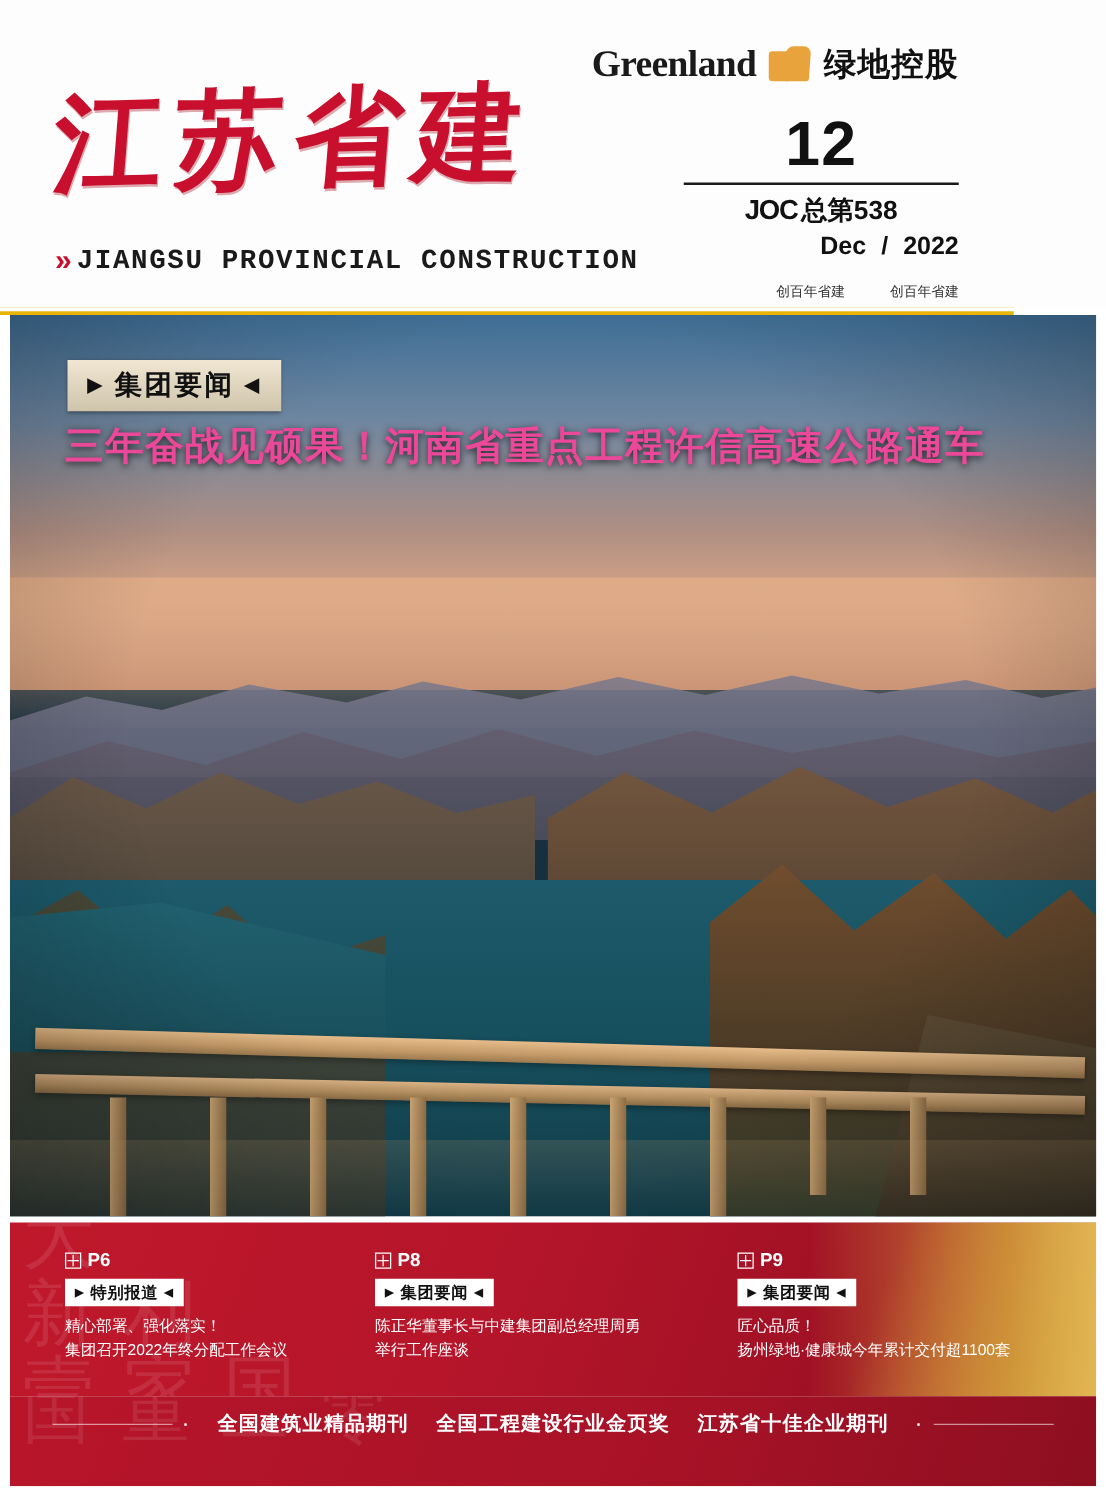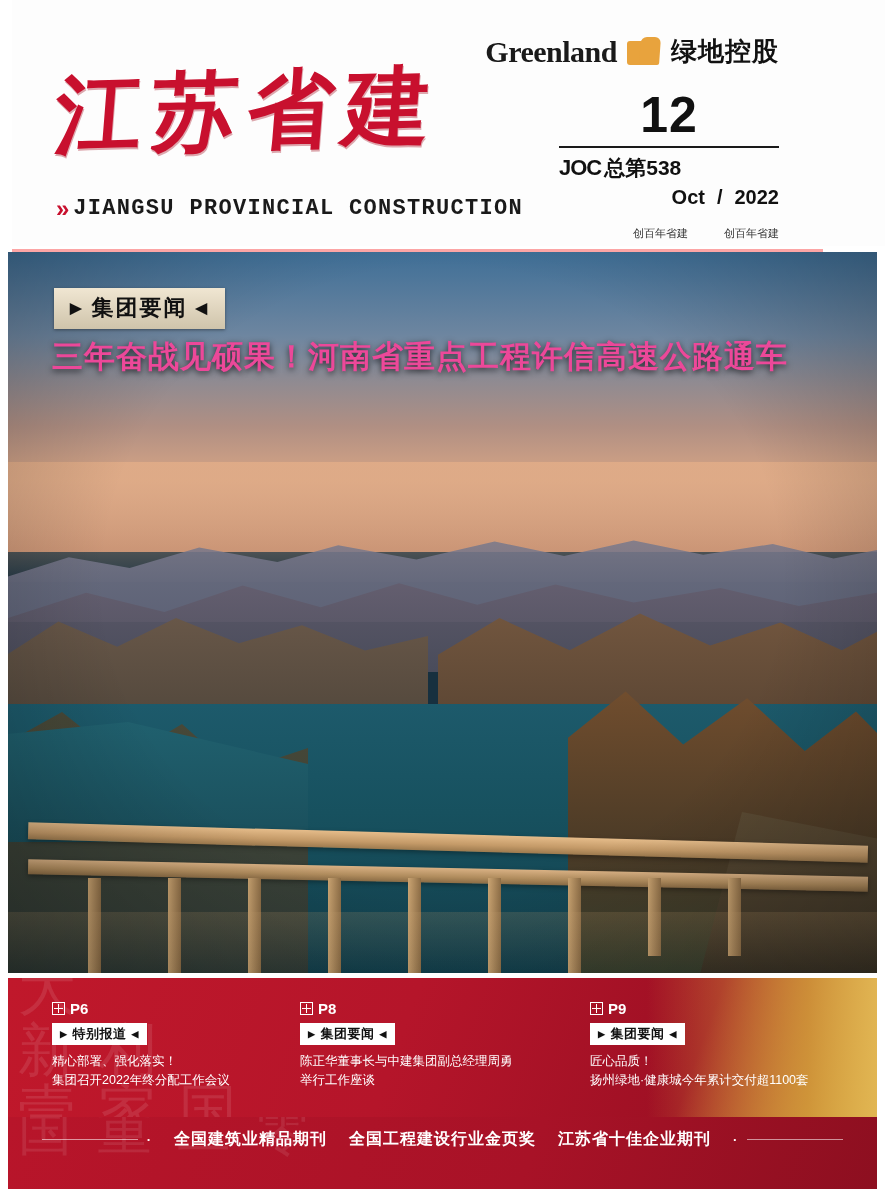--- a/index.html
+++ b/index.html
@@ -14,24 +14,24 @@
     position: relative;
     width: 885px;
     height: 1197px;
     overflow: hidden;
     background: #ffffff;
   }
 
   
   .masthead {
     position: absolute;
-    left: 12px; top: 0;
+    left: 0; top: 0;
     width: 811px;
     height: 252px;
-    background: #fca5a5;
+    background: #eab308;
   }
   .masthead-inner {
     position: absolute;
     left: 0; top: 0;
     width: 885px;
     height: 246px;
     background: #fdfdfd;
   }
   .brand-row {
     position: absolute;
@@ -132,21 +132,21 @@
     text-align: center;
   }
   .issue-rule {
     height: 2px;
     background: #1a1a1a;
     margin: 6px 0 6px auto;
     width: 220px;
   }
   .issue-line2 {
     display: flex;
-    justify-content: flex-start;
+    justify-content: center;
     align-items: baseline;
     gap: 3px;
   }
   .issue-jcc {
     font-family: "Liberation Sans", sans-serif;
     font-weight: bold;
     font-size: 22px;
     color: #111;
     letter-spacing: -1px;
   }
@@ -467,21 +467,21 @@
     </div>
 
     <div class="issue-block">
       <div class="issue-number">12</div>
       <div class="issue-rule"></div>
       <div class="issue-line2">
         <span class="issue-jcc">JOC</span>
         <span class="issue-total">总第538</span>
       </div>
       <div class="issue-line3">
-        <span>Oct</span>
+        <span>Dec</span>
         <span class="issue-slash">/</span>
         <span>2022</span>
       </div>
     </div>
 
     <div class="tagline-row">
       <span>创百年省建</span>
       <span>创百年省建</span>
     </div>
     <div class="masthead-bottom-rule"></div>

